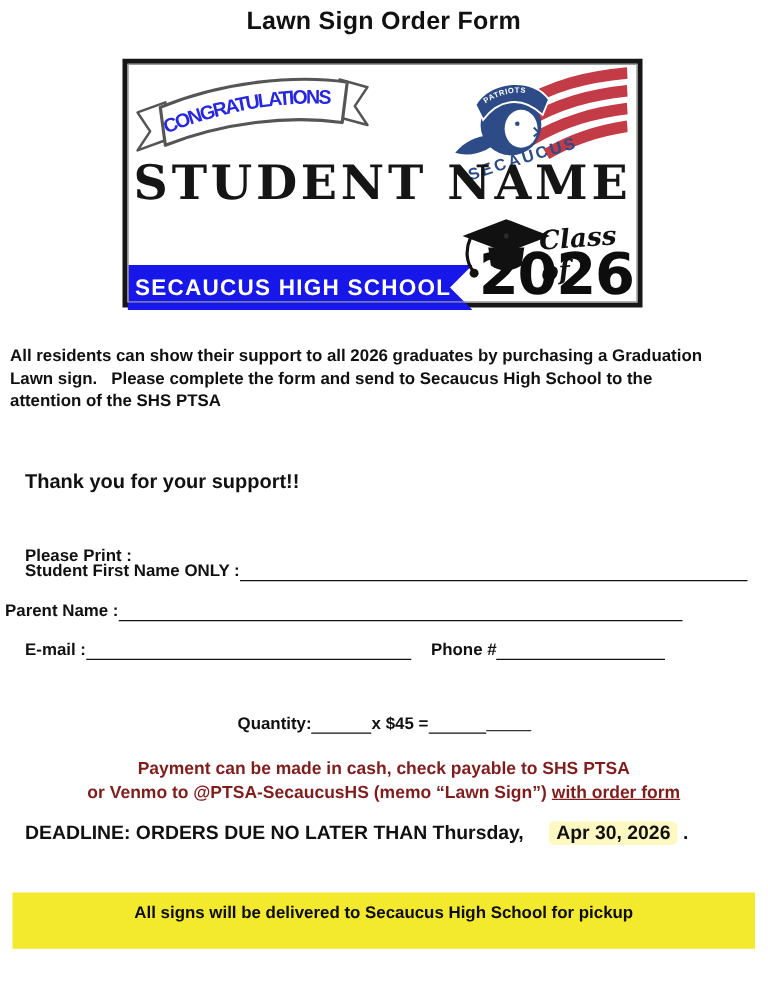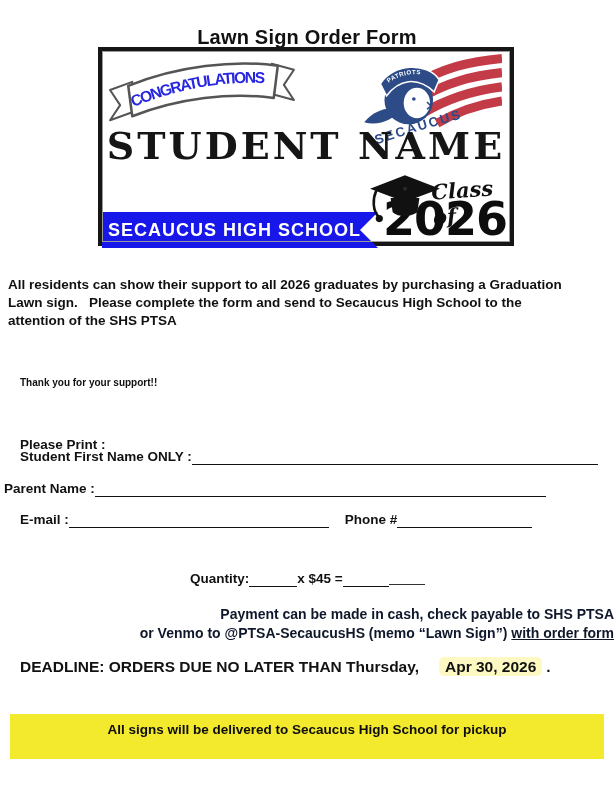--- a/index.html
+++ b/index.html
@@ -1,20 +1,20 @@
 <!DOCTYPE html>
 <html><head>
 <meta charset="utf-8">
 <style>
   html,body{margin:0;padding:0;background:#fff;}
   .page{position:relative;width:614px;height:800px;background:#fff;overflow:hidden;
         font-family:"Liberation Sans",sans-serif;color:#111;}
 
   .title{position:absolute;top:6px;left:0;right:0;text-align:center;
-         font-size:20px;font-weight:bold;letter-spacing:.2px;margin-top:20px;}
+         font-size:20px;font-weight:bold;letter-spacing:.2px;}
 
   
   .sign{position:absolute;left:98px;top:47px;width:408px;height:191px;
         border:4px solid #161616;background:#fff;}
   .sign::after{content:"";position:absolute;inset:0;border:1px solid #9a9a9a;pointer-events:none;}
 
   .ribbon{position:absolute;left:4px;top:4px;width:192px;height:80px;}
   .mascot{position:absolute;left:248px;top:0px;width:152px;height:100px;}
 
   .student-name{position:absolute;left:0;right:0;top:76px;text-align:center;
@@ -29,40 +29,40 @@
 
   .grad-cap{position:absolute;left:266px;top:122px;width:74px;height:52px;z-index:2;}
   .class-of{position:absolute;left:330px;top:126px;font-family:"DejaVu Serif",serif;
         font-style:italic;font-weight:bold;font-size:21px;transform:rotate(-4deg);}
   .year{position:absolute;left:281px;top:145px;font-family:"DejaVu Sans",sans-serif;
         font-weight:bold;font-size:46px;line-height:1;letter-spacing:-1px;color:#0d0d0d;}
 
   
   .intro{position:absolute;left:8px;top:276px;width:604px;font-weight:bold;
          font-size:13.5px;line-height:1.33;white-space:pre-wrap;}
-  .thanks{position:absolute;left:20px;top:377px;font-weight:bold;font-size:10px;text-align:center;}
+  .thanks{position:absolute;left:20px;top:377px;font-weight:bold;font-size:16px;text-align:center;}
   .please-print{position:absolute;left:20px;top:437px;font-weight:bold;font-size:13.5px;}
 
   .frow{position:absolute;display:flex;align-items:flex-start;font-weight:bold;font-size:13.5px;}
   .frow .lbl{white-space:nowrap;}
   .fill{border-bottom:1.6px solid #111;height:15px;}
   .grow{flex:1;}
   .row-student{left:20px;top:449px;width:578px;}
   .row-parent{left:4px;top:481px;width:542px;}
   .row-contact{left:20px;top:512px;width:530px;}
   .w-email{width:260px;}
   .w-phone{width:135px;}
   .gap{width:16px;}
   .row-qty{left:190px;top:571px;}
   .w-qty{width:48px;}
   .w-total{width:46px;}
   .fill-thin{border-bottom:1.2px solid #333;height:13px;width:36px;}
 
-  .pay{position:absolute;left:0;right:0;text-align:right;font-weight:bold;
-       font-size:14px;color:#0f172a;}
+  .pay{position:absolute;left:0;right:0;text-align:center;font-weight:bold;
+       font-size:14px;color:#7f1d1d;}
   .pay1{top:606px;}
   .pay2{top:625px;}
   .pay .ul{text-decoration:underline;margin-left:4px;}
 
   .deadline{position:absolute;left:20px;top:658px;font-weight:bold;font-size:15.5px;
             white-space:nowrap;}
   .deadline .hl{background:#fef9c3;border-radius:5px;padding:1px 6px;margin:0 4px 0 20px;}
 
   .footer{position:absolute;left:10px;top:714px;width:594px;height:45px;
           background:#f3e92d;box-sizing:border-box;padding-top:8px;text-align:center;

